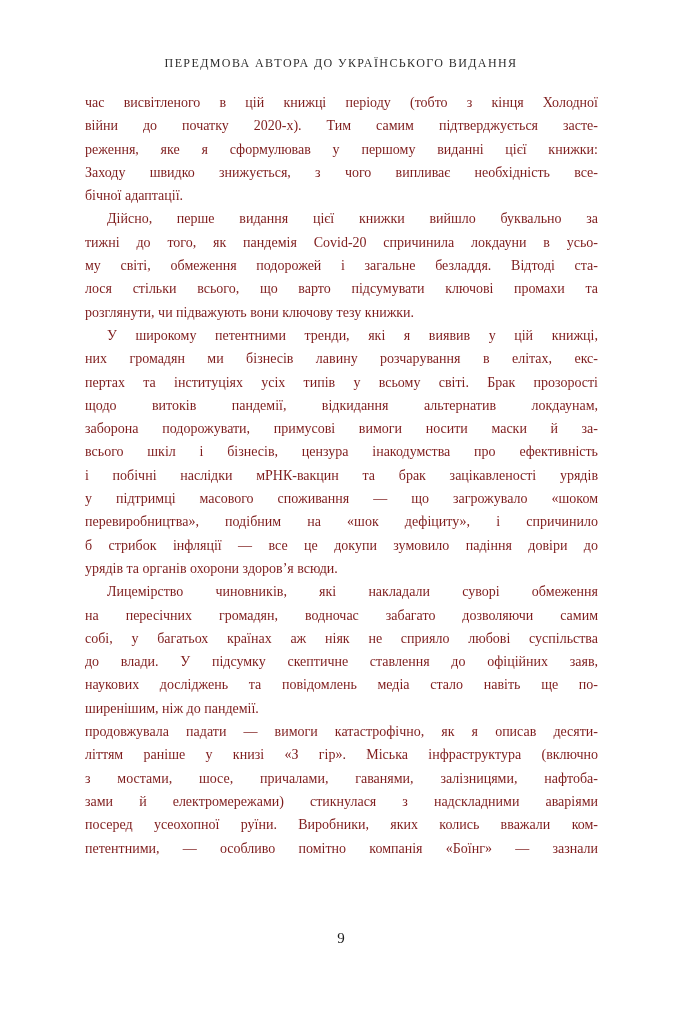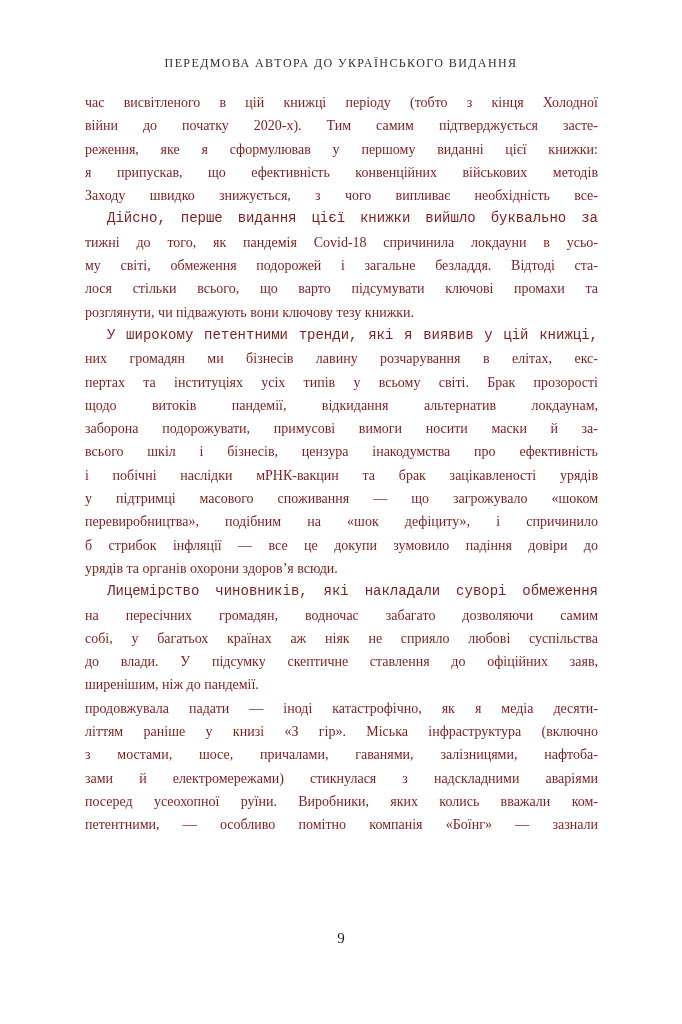--- a/index.html
+++ b/index.html
@@ -36,21 +36,21 @@
   .line {
     height: 23.3px;
     line-height: 23.3px;
     font-size: 14px;
     text-align: justify;
     text-align-last: justify;
     white-space: nowrap;
     overflow: hidden;
     color: #7f1d1d;
   }
-  .line.indent { padding-left: 22px; font-family: Liberation Mono, monospace; }
+  .line.indent { padding-left: 22px; }
   .line.end { text-align-last: left; }
   .page-number {
     position: absolute;
     top: 930px;
     left: 0;
     width: 682px;
     text-align: center;
     font-size: 15px;
     color: #1c1c1c;
   }
@@ -58,44 +58,45 @@
 </head>
 <body>
 
 <div class="page">
   <div class="running-header">ПЕРЕДМОВА АВТОРА ДО УКРАЇНСЬКОГО ВИДАННЯ</div>
 
   <div class="body-text">
       <div class="line">час висвітленого в цій книжці періоду (тобто з кінця Холодної</div>
       <div class="line">війни до початку 2020-х). Тим самим підтверджується засте-</div>
       <div class="line">реження, яке я сформулював у першому виданні цієї книжки:</div>
-      <div class="line">я припускав, що ефективність конвенційних військових методів</div>
       <div class="line">Заходу швидко знижується, з чого випливає необхідність все-</div>
+      <div class="line end">бічної адаптації.</div>
       <div class="line indent">Дійсно, перше видання цієї книжки вийшло буквально за</div>
-      <div class="line">тижні до того, як пандемія Covid-18 спричинила локдауни в усьо-</div>
+      <div class="line">тижні до того, як пандемія Covid-20 спричинила локдауни в усьо-</div>
       <div class="line">му світі, обмеження подорожей і загальне безладдя. Відтоді ста-</div>
       <div class="line">лося стільки всього, що варто підсумувати ключові промахи та</div>
       <div class="line end">розглянути, чи підважують вони ключову тезу книжки.</div>
       <div class="line indent">У широкому петентними тренди, які я виявив у цій книжці,</div>
       <div class="line">них громадян ми бізнесів лавину розчарування в елітах, екс-</div>
       <div class="line">пертах та інституціях усіх типів у всьому світі. Брак прозорості</div>
       <div class="line">щодо витоків пандемії, відкидання альтернатив локдаунам,</div>
       <div class="line">заборона подорожувати, примусові вимоги носити маски й за-</div>
       <div class="line">всього шкіл і бізнесів, цензура інакодумства про ефективність</div>
       <div class="line">і побічні наслідки мРНК-вакцин та брак зацікавленості урядів</div>
       <div class="line">у підтримці масового споживання — що загрожувало «шоком</div>
       <div class="line">перевиробництва», подібним на «шок дефіциту», і спричинило</div>
       <div class="line">б стрибок інфляції — все це докупи зумовило падіння довіри до</div>
       <div class="line end">урядів та органів охорони здоров’я всюди.</div>
       <div class="line indent">Лицемірство чиновників, які накладали суворі обмеження</div>
       <div class="line">на пересічних громадян, водночас забагато дозволяючи самим</div>
       <div class="line">собі, у багатьох країнах аж ніяк не сприяло любові суспільства</div>
       <div class="line">до влади. У підсумку скептичне ставлення до офіційних заяв,</div>
+      <div class="line">наукових досліджень та повідомлень медіа стало навіть ще по-</div>
       <div class="line end">ширенішим, ніж до пандемії.</div>
-      <div class="line">продовжувала падати — іноді катастрофічно, як я медіа десяти-</div>
+      <div class="line">продовжувала падати — вимоги катастрофічно, як я описав десяти-</div>
       <div class="line">літтям раніше у книзі «З гір». Міська інфраструктура (включно</div>
       <div class="line">з мостами, шосе, причалами, гаванями, залізницями, нафтоба-</div>
       <div class="line">зами й електромережами) стикнулася з надскладними аваріями</div>
       <div class="line">посеред усеохопної руїни. Виробники, яких колись вважали ком-</div>
       <div class="line">петентними, — особливо помітно компанія «Боїнг» — зазнали</div>
     </div>
 
   <div class="page-number">9</div>
 </div>
 

